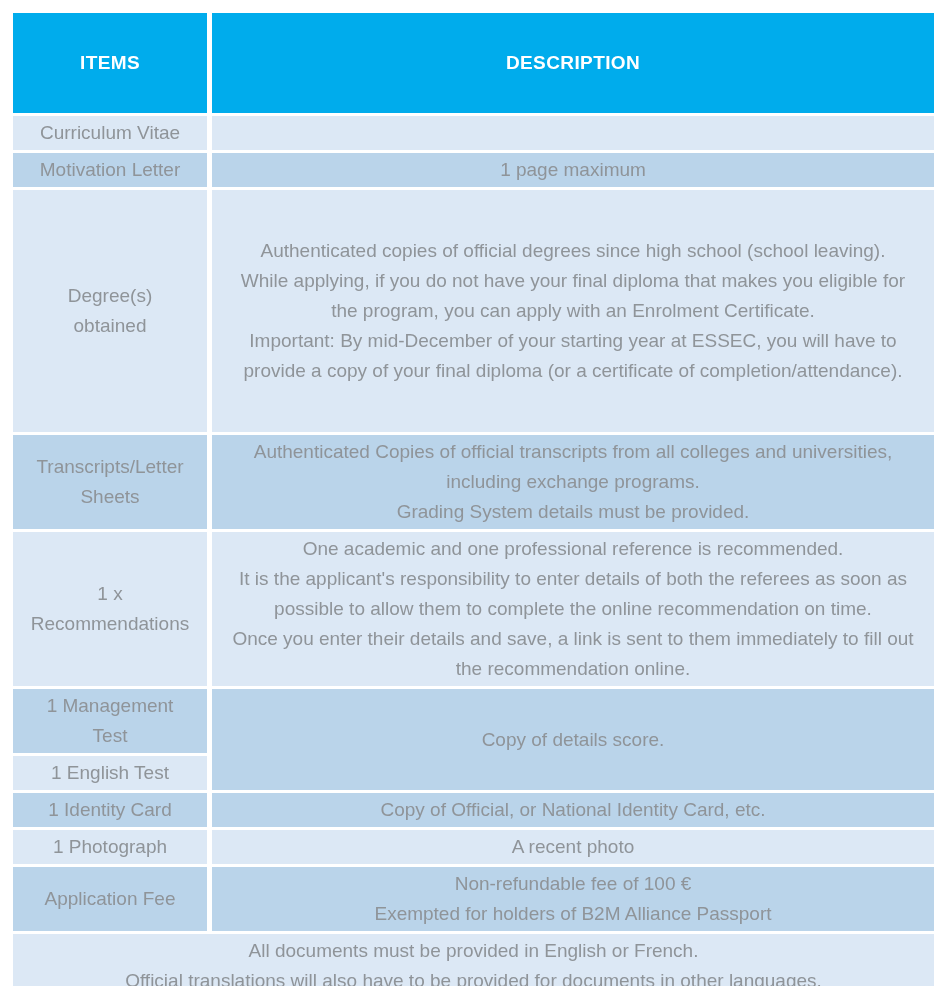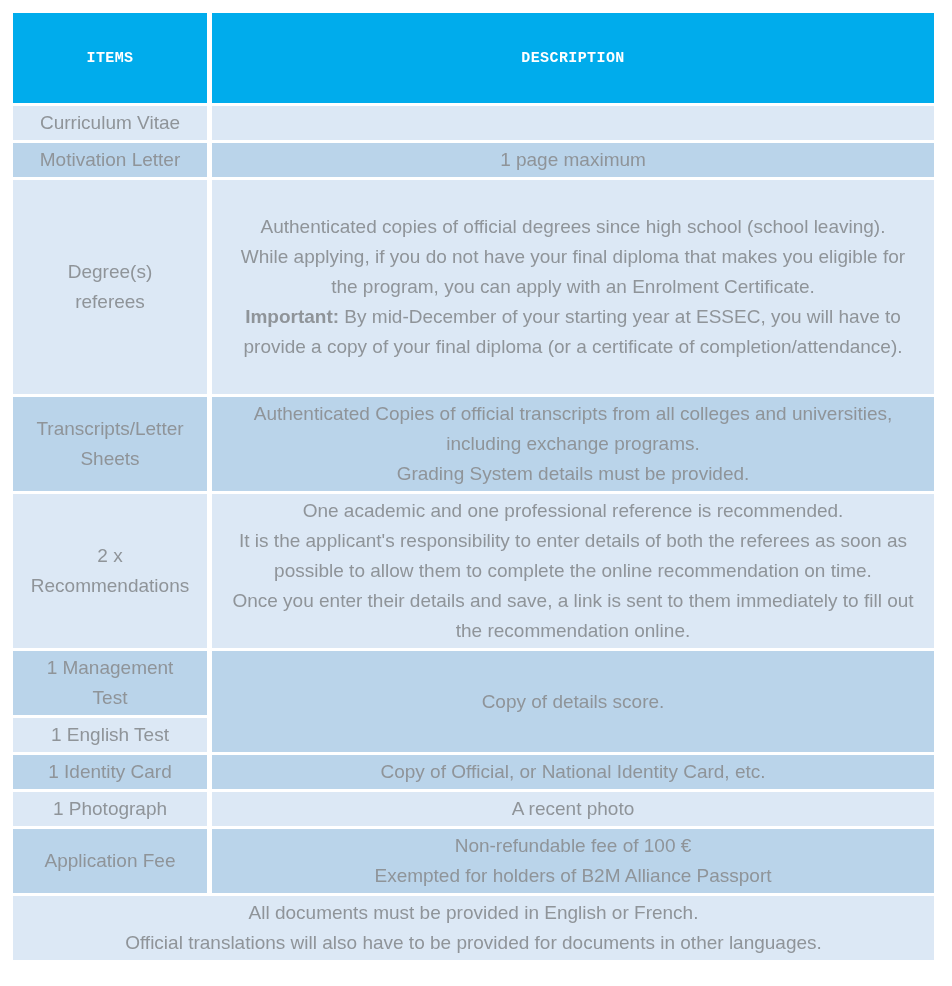--- a/index.html
+++ b/index.html
@@ -13,39 +13,38 @@
   html,body{margin:0;padding:0;background:var(--page-bg);}
   body{font-family:"Liberation Sans",sans-serif;}
   .page{width:952px;height:986px;box-sizing:border-box;padding:10px 13px 0 8px;overflow:hidden;}
   table.req{border-collapse:separate;border-spacing:5px 3px;width:931px;table-layout:fixed;}
   col.c-items{width:194px;}
   col.c-desc{width:722px;}
   th,td{vertical-align:middle;text-align:center;box-sizing:border-box;}
   thead th{
     background:var(--header-bg);
     color:var(--header-text);
-    font-size:15px;
+    font-size:19px;
     font-weight:bold;
     letter-spacing:.4px;
-    height:90px;
-    font-family:Liberation Mono, monospace;
+    height:100px;
   }
   td{
     color:var(--text);
     font-size:19px;
     line-height:30px;
     white-space:pre-line;
     padding:2px 16px;
   }
   td.item{padding:2px 8px;}
   .light{background:var(--row-light);}
   .dark{background:var(--row-dark);}
   .h34{height:19px;} .h32{height:32px;margin-left:10px;} .h62{height:62px;}
-  .h90{height:90px;} .h183{height:137px;} .h214{height:214px;} .h58{height:58px;}
-  b{font-weight:bold;}
+  .h90{height:90px;} .h183{height:137px;} .h214{height:242px;} .h58{height:58px;}
+  b{font-weight:normal;}
 </style>
 </head>
 <body>
 
 <div class="page">
   <table class="req">
     <colgroup>
       <col class="c-items">
       <col class="c-desc">
     </colgroup>
@@ -59,33 +58,33 @@
       <tr>
         <td class="item light h34">Curriculum Vitae</td>
         <td class="desc light h34"></td>
       </tr>
       <tr>
         <td class="item dark h34">Motivation Letter</td>
         <td class="desc dark h34">1 page maximum</td>
       </tr>
       <tr>
         <td class="item light h214">Degree(s)
-referees</td>
+obtained</td>
         <td class="desc light h214"><span>Authenticated copies of official degrees since high school (school leaving).
 While applying, if you do not have your final diploma that makes you eligible for the program, you can apply with an Enrolment Certificate.
 </span><b>Important:</b><span> By mid-December of your starting year at ESSEC, you will have to provide a copy of your final diploma (or a certificate of completion/attendance).</span></td>
       </tr>
       <tr>
         <td class="item dark h90">Transcripts/Letter
 Sheets</td>
         <td class="desc dark h90">Authenticated Copies of official transcripts from all colleges and universities, including exchange programs.
 Grading System details must be provided.</td>
       </tr>
       <tr>
-        <td class="item light h183">2 x
+        <td class="item light h183">1 x
 Recommendations</td>
         <td class="desc light h183">One academic and one professional reference is recommended.
 It is the applicant's responsibility to enter details of both the referees as soon as possible to allow them to complete the online recommendation on time.
 Once you enter their details and save, a link is sent to them immediately to fill out the recommendation online.</td>
       </tr>
       <tr>
         <td class="item dark h62">1 Management
 Test</td>
         <td class="desc dark" rowspan="2">Copy of details score.</td>
       </tr>

